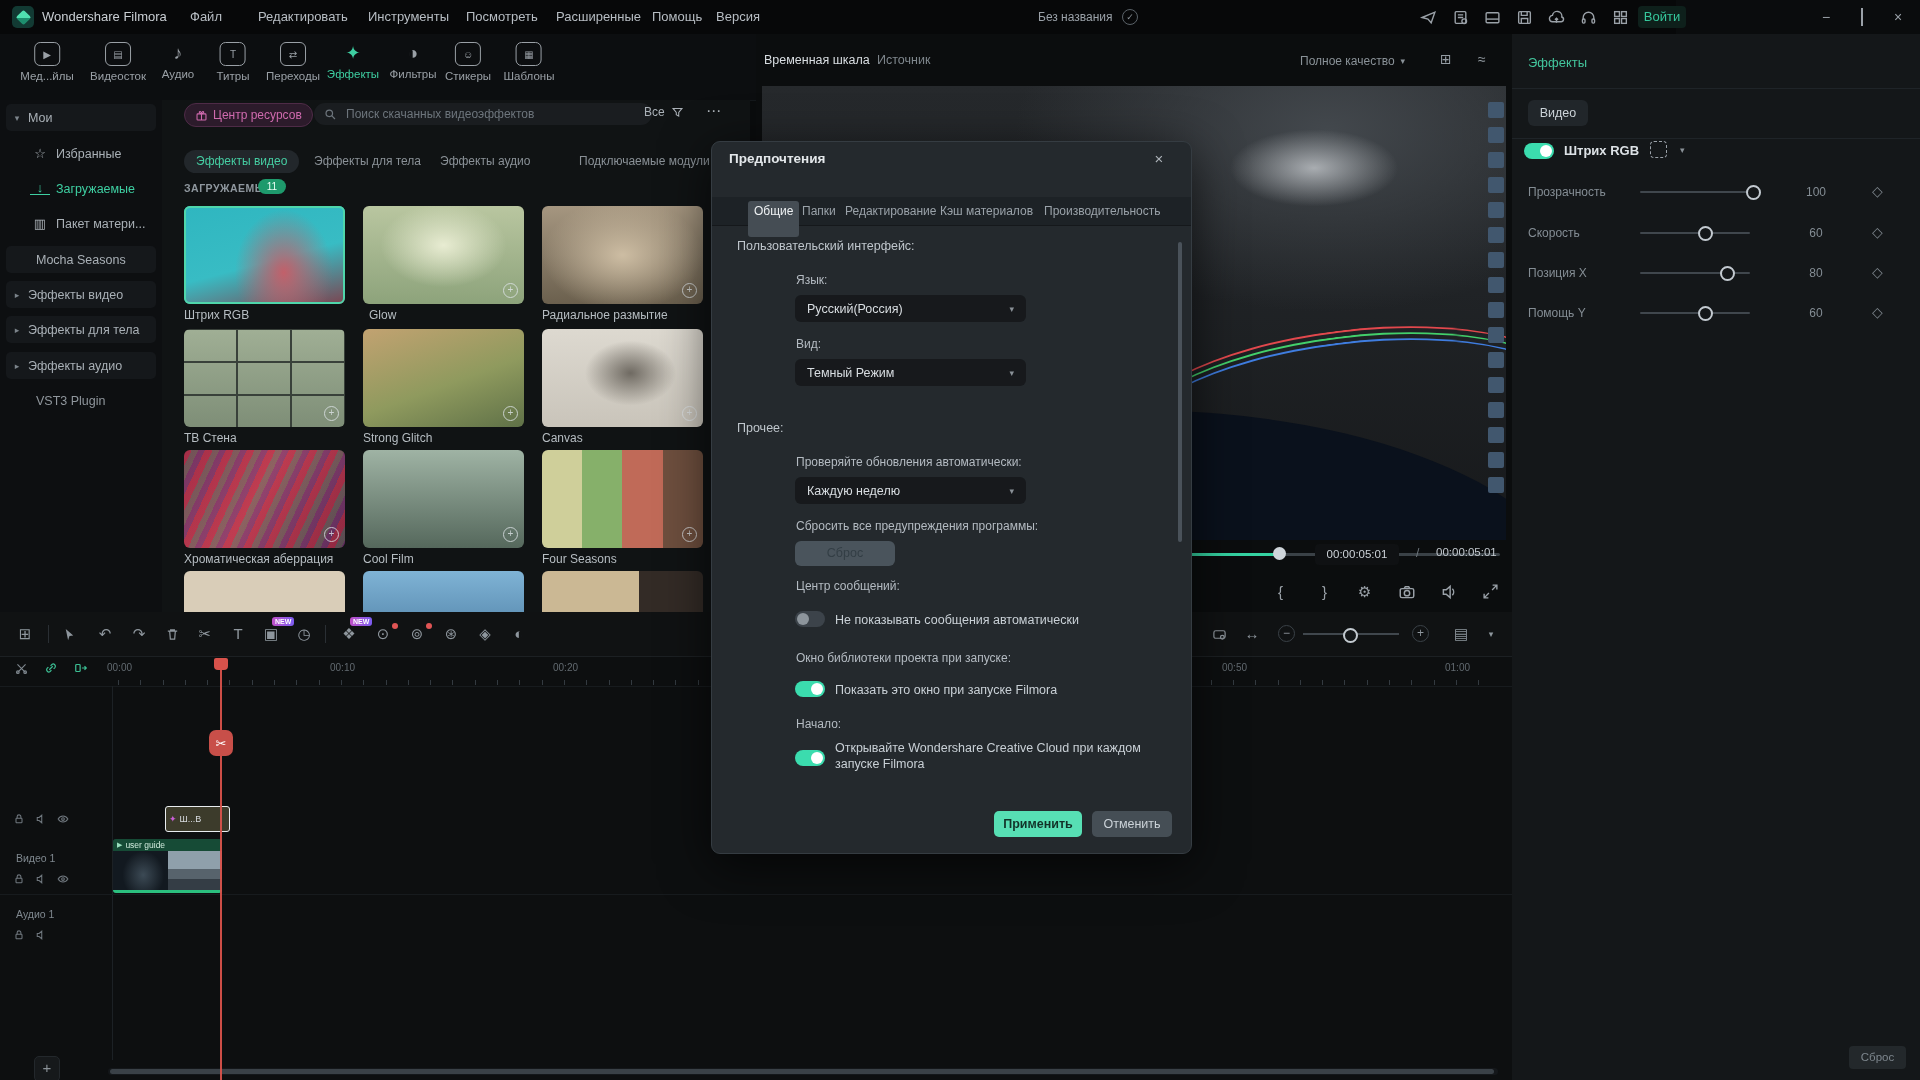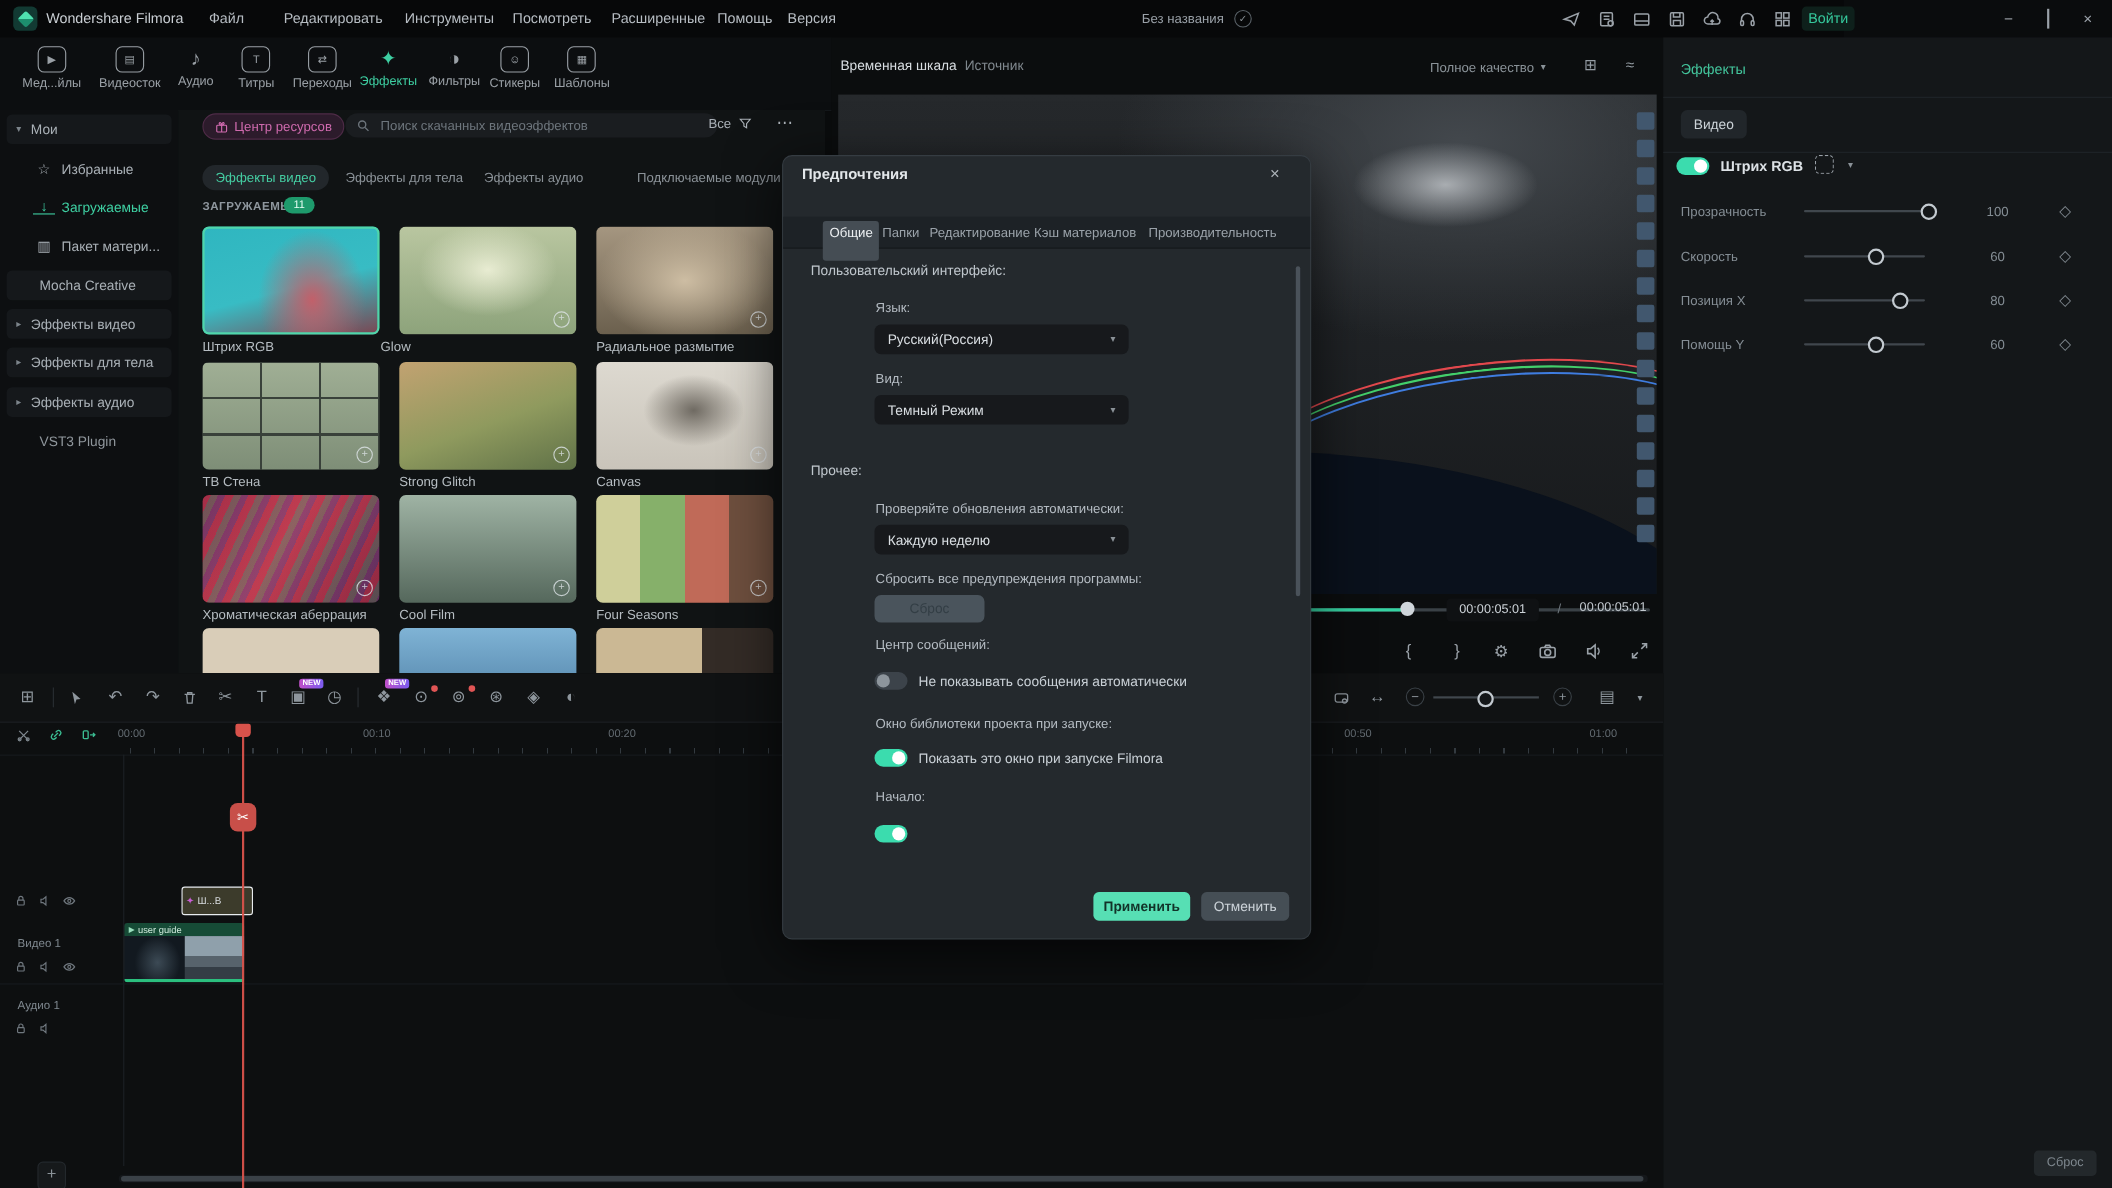--- a/index.html
+++ b/index.html
@@ -278,21 +278,21 @@
     <div class="abs side-item active" style="top:75px">
         <span class="side-ico" style="border-bottom:1px solid currentColor;line-height:11px;height:12px">↓</span>
         <span>Загружаемые</span>
       </div>
     <div class="abs side-item" style="top:110px">
         <span class="side-ico">▥</span>
         <span>Пакет матери...</span>
       </div>
     <div class="abs side-item grp" style="top:146px">
         <span style="width:30px"></span>
-        <span>Mocha Creative</span>
+        <span>Mocha Seasons</span>
       </div>
     <div class="abs side-item grp" style="top:181px">
         <span class="side-caret">▸</span>
         <span>Эффекты видео</span>
       </div>
     <div class="abs side-item grp" style="top:216px">
         <span class="side-caret">▸</span>
         <span>Эффекты для тела</span>
       </div>
     <div class="abs side-item grp" style="top:252px">
@@ -334,21 +334,21 @@
     <span class="abs btab" style="left:405px">Подключаемые модули</span>
 
     <span class="abs section-label">ЗАГРУЖАЕМЫЕ</span>
     <span class="abs badge">11</span>
 
     <div class="abs thumb t1 sel" style="left:22px;top:106px"></div>
     <div class="abs tlabel" style="left:22px;top:208px">Штрих RGB</div>
     <div class="abs thumb t2" style="left:201px;top:106px">
         <span class="plus">+</span>
       </div>
-    <div class="abs tlabel" style="left:184px;top:208px">Glow</div>
+    <div class="abs tlabel" style="left:207px;top:208px">Glow</div>
     <div class="abs thumb t3" style="left:380px;top:106px">
         <span class="plus">+</span>
       </div>
     <div class="abs tlabel" style="left:380px;top:208px">Радиальное размытие</div>
 
     <div class="abs thumb t4" style="left:22px;top:229px">
         <span class="plus">+</span>
       </div>
     <div class="abs tlabel" style="left:22px;top:331px">ТВ Стена</div>
     <div class="abs thumb t5" style="left:201px;top:229px">
@@ -691,19 +691,20 @@
     <span class="abs dlg-lbl" style="top:509px">Окно библиотеки проекта при запуске:</span>
     <div class="abs toggle on" style="left:83px;top:539px">
         <div class="knob"></div>
       </div>
     <span class="abs tgl-lbl" style="top:541px">Показать это окно при запуске Filmora</span>
 
     <span class="abs dlg-lbl" style="top:575px">Начало:</span>
     <div class="abs toggle on" style="left:83px;top:608px">
         <div class="knob"></div>
       </div>
+    <span class="abs tgl-lbl" style="top:599px;width:350px;line-height:1.25">Открывайте Wondershare Creative Cloud при каждом запуске Filmora</span>
 
     <span class="abs dlg-apply">Применить</span>
     <span class="abs dlg-cancel">Отменить</span>
     <div class="abs dlg-scroll"></div>
   </div>
 
 </div>
 
 </body></html>

